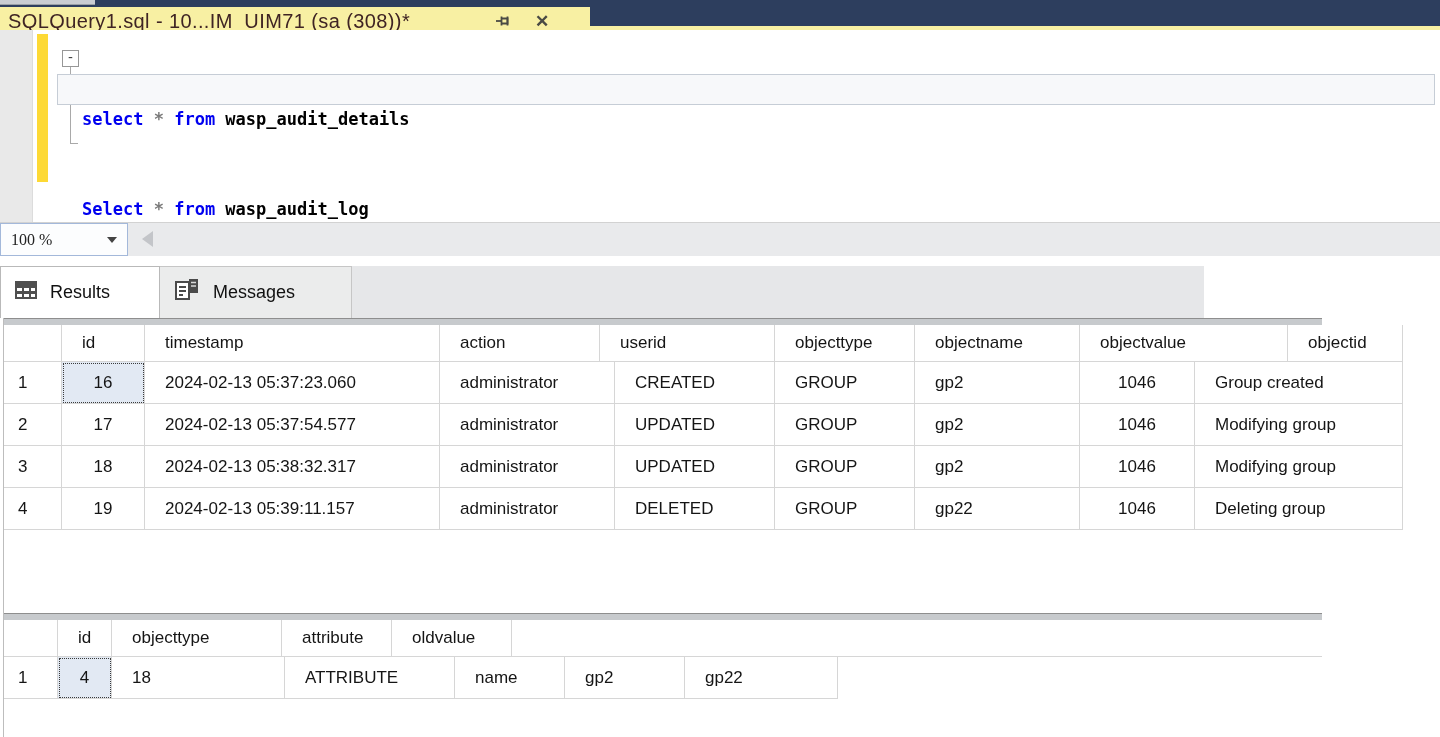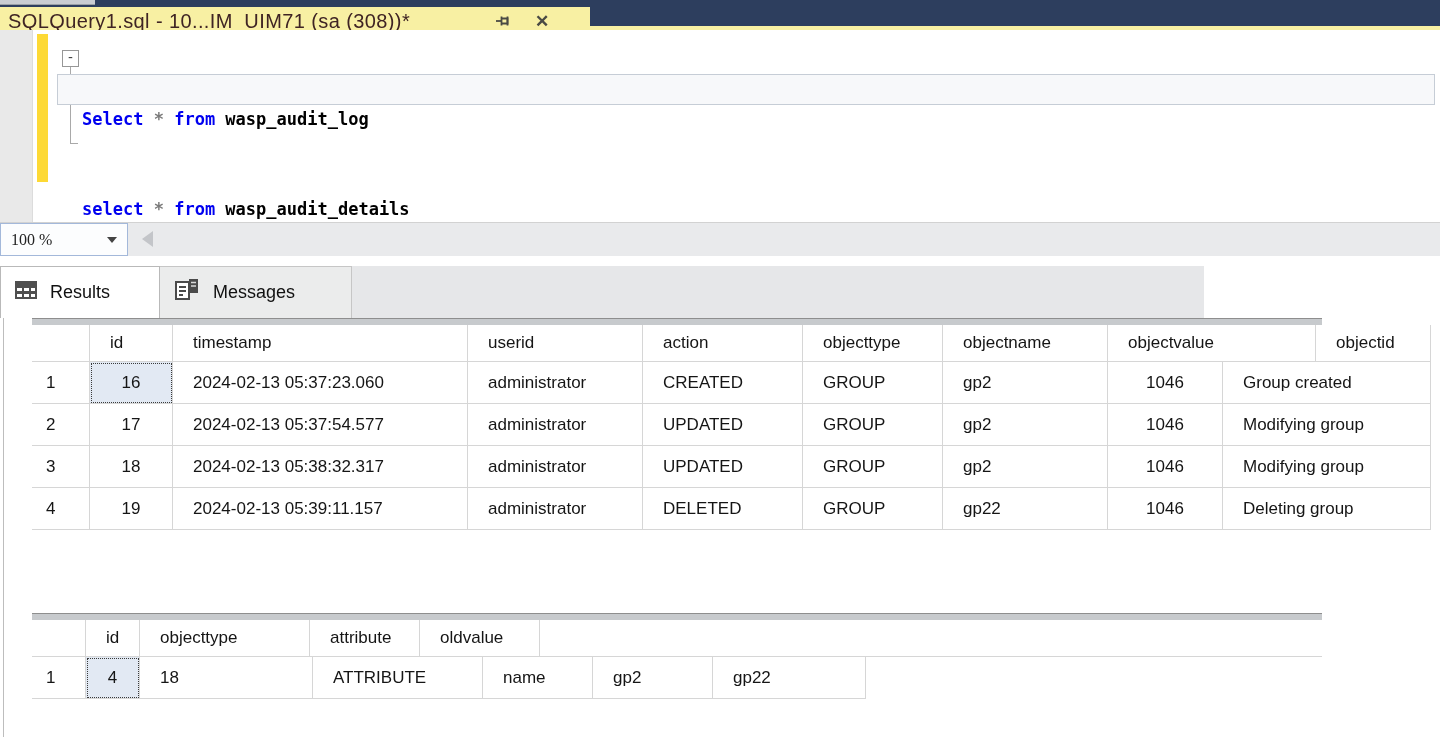--- a/index.html
+++ b/index.html
@@ -50,21 +50,21 @@
   .caret-down{width:0;height:0;border-left:5px solid transparent;border-right:5px solid transparent;border-top:6px solid #444;}
   .scroll-left-arrow{position:absolute;left:142px;top:8px;width:0;height:0;border-top:8px solid transparent;border-bottom:8px solid transparent;border-right:11px solid #c3c5c9;}
 
   
   .rtab-strip{position:absolute;left:0;top:266px;width:1204px;height:52px;background:#e6e7e9;}
   .rtab{position:absolute;top:0;height:52px;display:flex;align-items:center;gap:13px;padding:0 14px;box-sizing:border-box;font-size:18px;color:#111;cursor:pointer;}
   .rtab-results{left:0;width:160px;background:#ffffff;border:1px solid #b9b9b9;border-bottom:none;}
   .rtab-messages{left:160px;width:192px;background:#ebecec;border:1px solid #c6c6c6;border-bottom:none;border-left:none;}
 
   
-  .grid{position:absolute;left:3px;width:1319px;background:#ffffff;border-left:1px solid #bdbdbd;box-sizing:border-box;padding-left:28px;}
+  .grid{position:absolute;left:3px;width:1319px;background:#ffffff;border-left:1px solid #bdbdbd;box-sizing:border-box;}
   .grid-1{top:318px;height:295px;}
   .grid-2{top:613px;height:124px;}
   .grid-topstrip{height:7px;background:#c7cacd;border-top:1px solid #8e8e8e;box-sizing:border-box;}
   .grid-header{display:flex;height:37px;}
   .grid-row{display:flex;height:42px;}
   .gcell{
     box-sizing:border-box;border-right:1px solid #d6d6d6;border-bottom:1px solid #d6d6d6;
     padding-left:20px;font-size:17px;color:#151515;white-space:nowrap;overflow:hidden;
   }
   .grid-header .gcell{line-height:36px;}
@@ -94,22 +94,22 @@
   <div class="toolbar-sliver"></div>
 </div>
 
 <div class="editor">
   <div class="indicator-margin"></div>
   <div class="change-bar"></div>
   <div class="collapse-box">-</div>
   <div class="region-line"></div>
   <div class="stmt-box"></div>
   <div class="code">
+    <div class="code-line"><span class="tok-keyword">select</span><span class="tok-plain"> </span><span class="tok-operator">*</span><span class="tok-plain"> </span><span class="tok-keyword">from</span><span class="tok-identifier"> wasp_audit_details</span></div>
     <div class="code-line"><span class="tok-keyword">Select</span><span class="tok-plain"> </span><span class="tok-operator">*</span><span class="tok-plain"> </span><span class="tok-keyword">from</span><span class="tok-identifier"> wasp_audit_log</span></div>
-    <div class="code-line"><span class="tok-keyword">select</span><span class="tok-plain"> </span><span class="tok-operator">*</span><span class="tok-plain"> </span><span class="tok-keyword">from</span><span class="tok-identifier"> wasp_audit_details</span></div>
   </div>
 </div>
 
 <div class="zoom-bar">
   <div class="zoom-box">
     <span class="zoom-value">100 %</span>
     <span class="caret-down"></span>
   </div>
   <div class="scroll-left-arrow"></div>
 </div>
@@ -143,22 +143,22 @@
     <span>Messages</span>
   </div>
 </div>
 
 <div class="grid grid-1">
     <div class="grid-topstrip"></div>
     <div class="grid-header">
       <div class="gcell" style="width: 58px; flex: 0 0 58px;"></div>
       <div class="gcell" style="width: 83px; flex: 0 0 83px;">id</div>
       <div class="gcell" style="width: 295px; flex: 0 0 295px;">timestamp</div>
+      <div class="gcell" style="width: 160px; flex: 0 0 160px;">action</div>
       <div class="gcell" style="width: 175px; flex: 0 0 175px;">userid</div>
-      <div class="gcell" style="width: 160px; flex: 0 0 160px;">action</div>
       <div class="gcell" style="width: 140px; flex: 0 0 140px;">objecttype</div>
       <div class="gcell" style="width: 165px; flex: 0 0 165px;">objectname</div>
       <div class="gcell" style="width: 208px; flex: 0 0 208px;">objectvalue</div>
       <div class="gcell" style="width: 115px; flex: 0 0 115px;">objectid</div>
       <div class="hfiller"></div>
     </div>
     <div class="grid-row">
       <div class="gcell rowhead" style="width: 58px; flex: 0 0 58px;">1</div>
       <div class="gcell center selected" style="width: 83px; flex: 0 0 83px;">16</div>
       <div class="gcell" style="width: 295px; flex: 0 0 295px;">2024-02-13 05:37:23.060</div>

